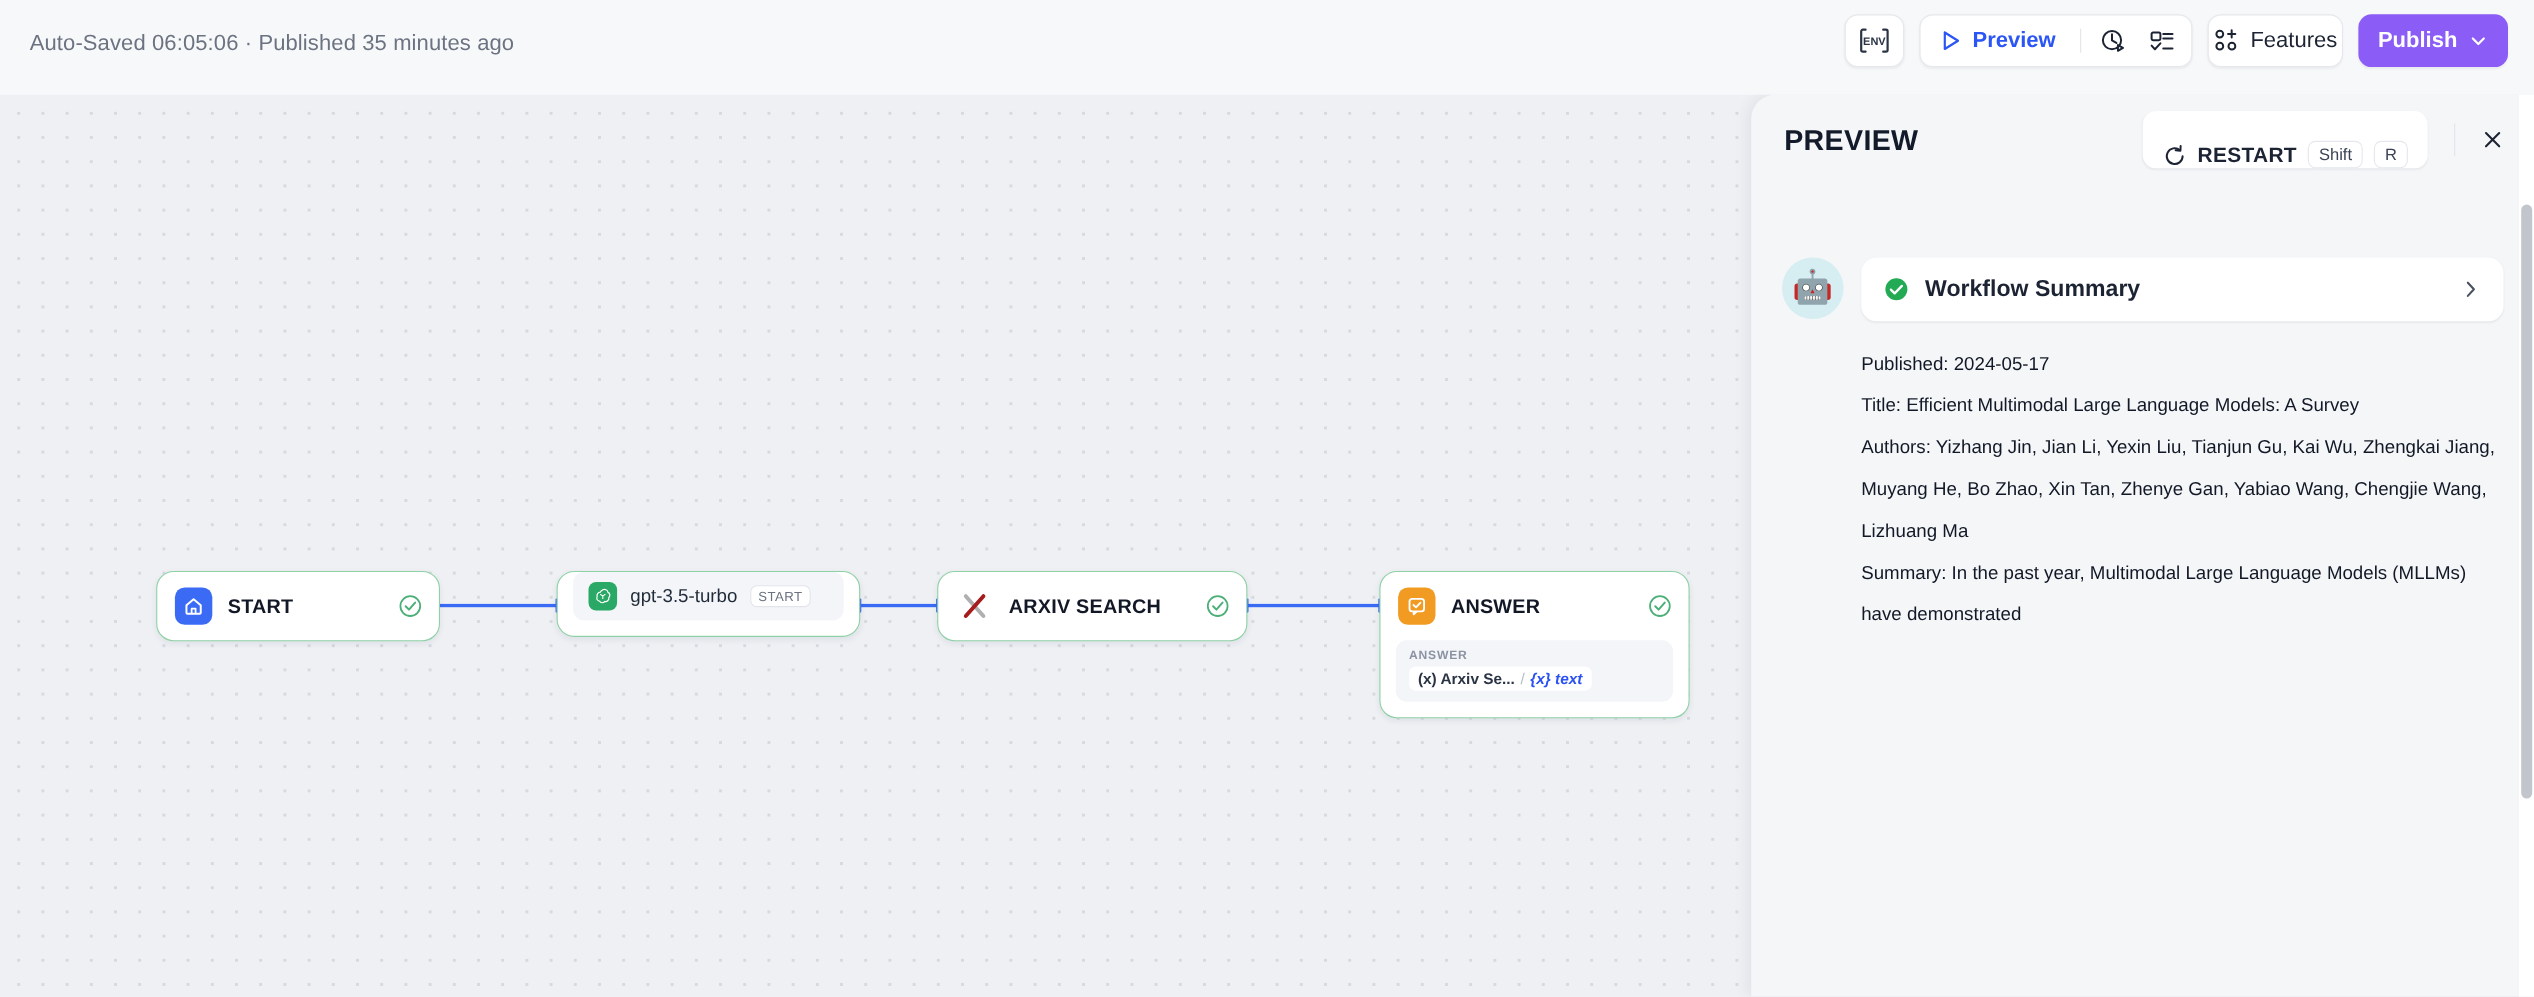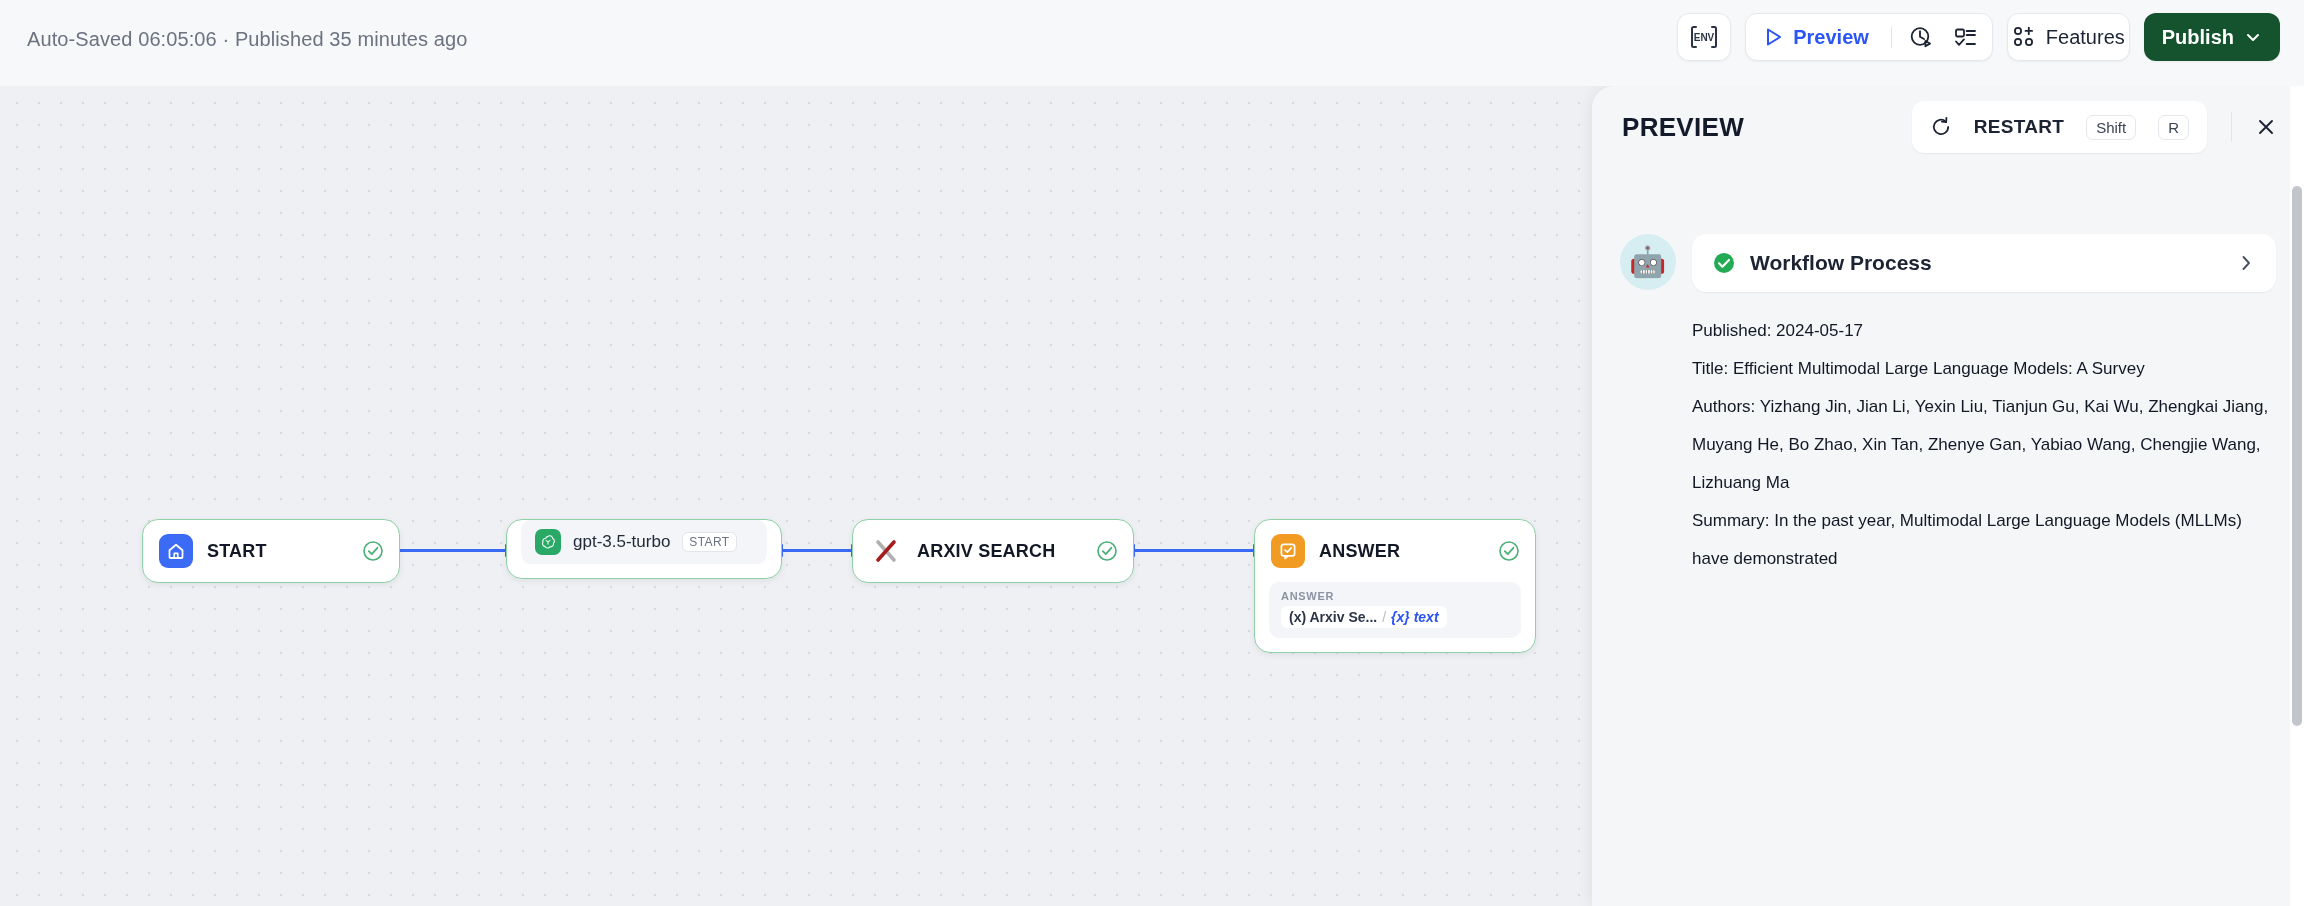--- a/index.html
+++ b/index.html
@@ -53,21 +53,21 @@
     width: 40px; height: 40px; border-radius: 8px;
     display: flex; align-items: center; justify-content: center;
     cursor: pointer;
   }
 
   .pill-features { padding: 0 4px; gap: 10px; cursor: pointer; }
   .pill-features .label { font-size: 20px; font-weight: 400; color: #1c2333; }
 
   .publish-btn {
     height: 48px; min-width: 136px;
-    background: #14532d;
+    background: #8b5cf6;
     color: #fff; font-size: 20px; font-weight: 700;
     border-radius: 12px;
     display: flex; align-items: center; justify-content: center;
     gap: 10px; padding: 0 18px;
     cursor: pointer;
     box-shadow: 0 1px 2px rgba(16,24,40,.06);
   }
 
   
   .canvas {
@@ -146,21 +146,21 @@
     box-shadow: -3px 0 14px rgba(16,24,40,.06);
     overflow: hidden;
   }
   .panel-head {
     height: 82px; display: flex; align-items: center;
     padding: 0 18px 0 30px; gap: 10px;
   }
   .panel-title { font-size: 26px; font-weight: 700; letter-spacing: .3px; color: #131a2a; }
   .restart {
     margin-left: auto;
-    display: flex; align-items: center; gap: 22px;
+    display: flex; align-items: flex-end; gap: 10px;
     background: #fff; border-radius: 12px;
     height: 52px; padding: 0 18px;
     box-shadow: 0 1px 2px rgba(16,24,40,.06);
     cursor: pointer;
   }
   .restart .rlabel { font-size: 19px; font-weight: 700; letter-spacing: .3px; color: #1c2333; }
   .kbd {
     border: 1px solid #e4e7ec; border-radius: 7px;
     font-size: 15px; color: #3b4354; padding: 3px 9px; background: #fff;
   }
@@ -395,21 +395,21 @@
 
 
     <div class="msg-bot">
       <div class="avatar-bot">🤖</div>
       <div class="bot-content">
         <div class="wf-card">
           <svg width="24" height="24" viewBox="0 0 24 24">
             <circle cx="12" cy="12" r="10" fill="#22aa55"></circle>
             <path d="M7 12.3 L10.4 15.7 L17 8.9" fill="none" stroke="#fff" stroke-width="2.1" stroke-linecap="round" stroke-linejoin="round"></path>
           </svg>
-          <span class="wf-title">Workflow Process</span>
+          <span class="wf-title">Workflow Summary</span>
           <svg width="20" height="20" viewBox="0 0 20 20">
             <path d="M7.5 4 L13 10 L7.5 16" fill="none" stroke="#4a5costs" stroke-width="1.9" stroke-linecap="round" stroke-linejoin="round" style="stroke:#4a5160"></path>
           </svg>
         </div>
         <div class="bot-text">Published: 2024-05-17
 Title: Efficient Multimodal Large Language Models: A Survey
 Authors: Yizhang Jin, Jian Li, Yexin Liu, Tianjun Gu, Kai Wu, Zhengkai Jiang, Muyang He, Bo Zhao, Xin Tan, Zhenye Gan, Yabiao Wang, Chengjie Wang, Lizhuang Ma
 Summary: In the past year, Multimodal Large Language Models (MLLMs) have demonstrated</div>
       </div>
     </div>

